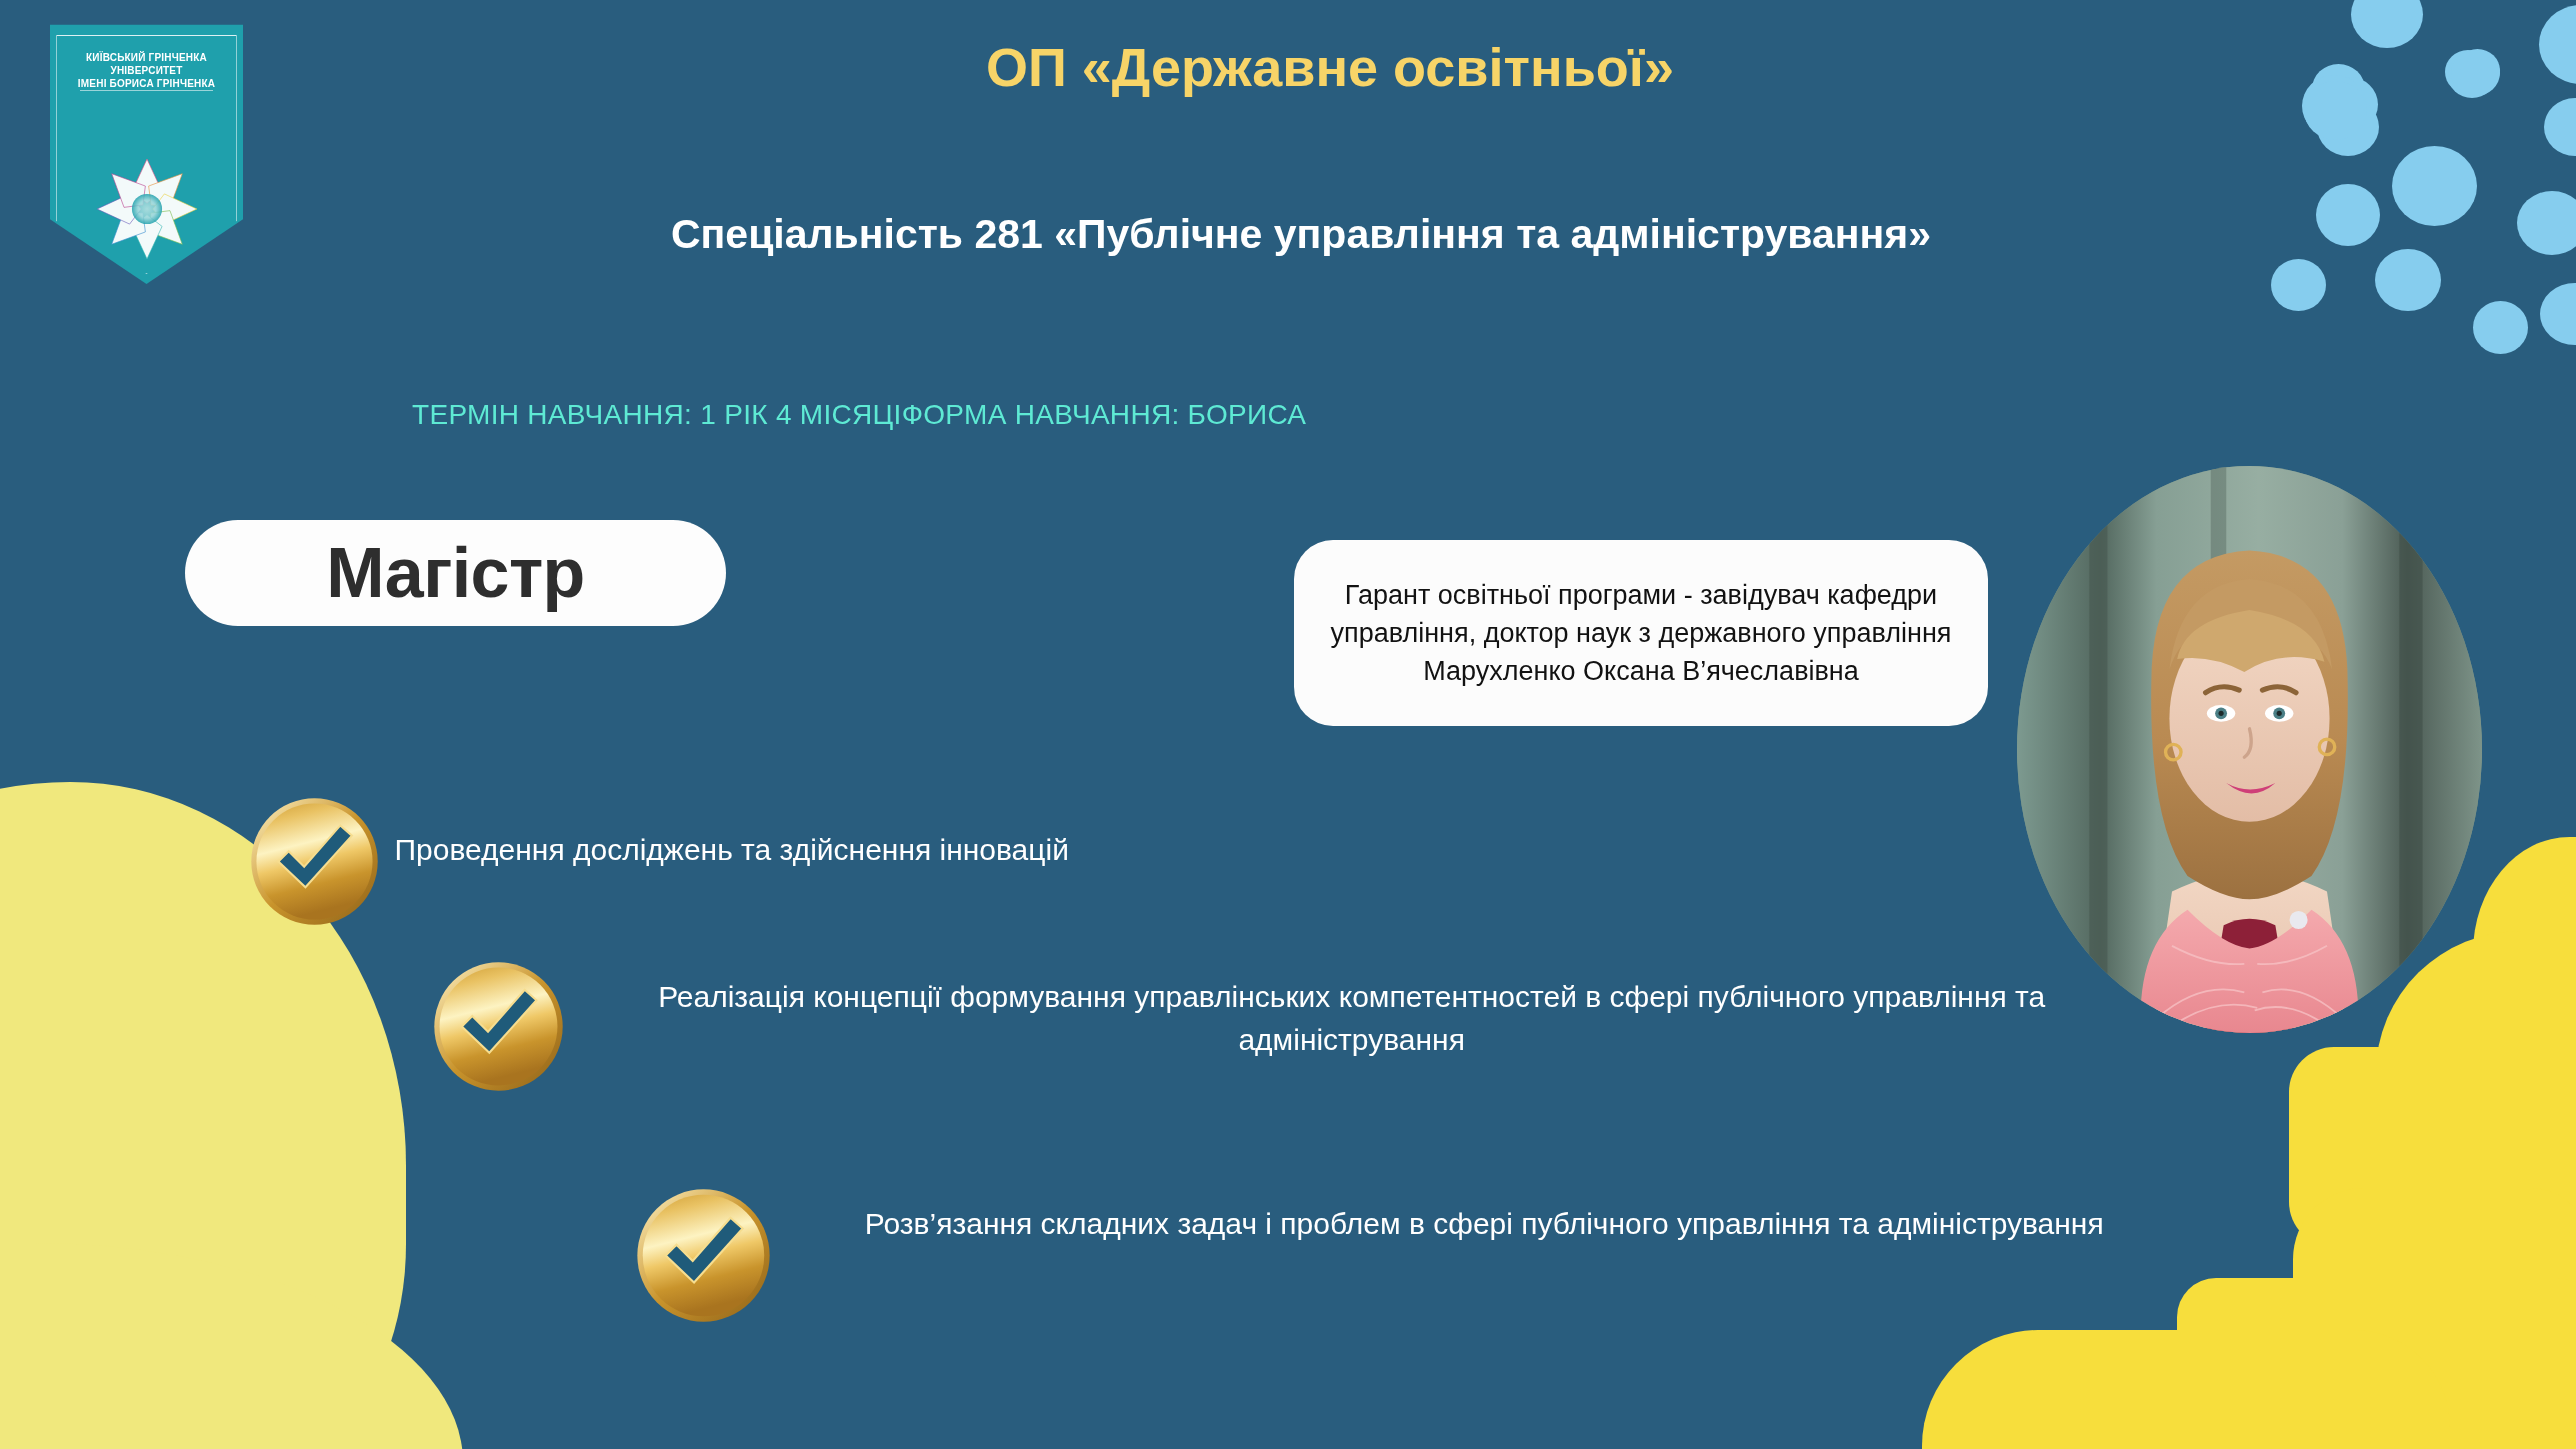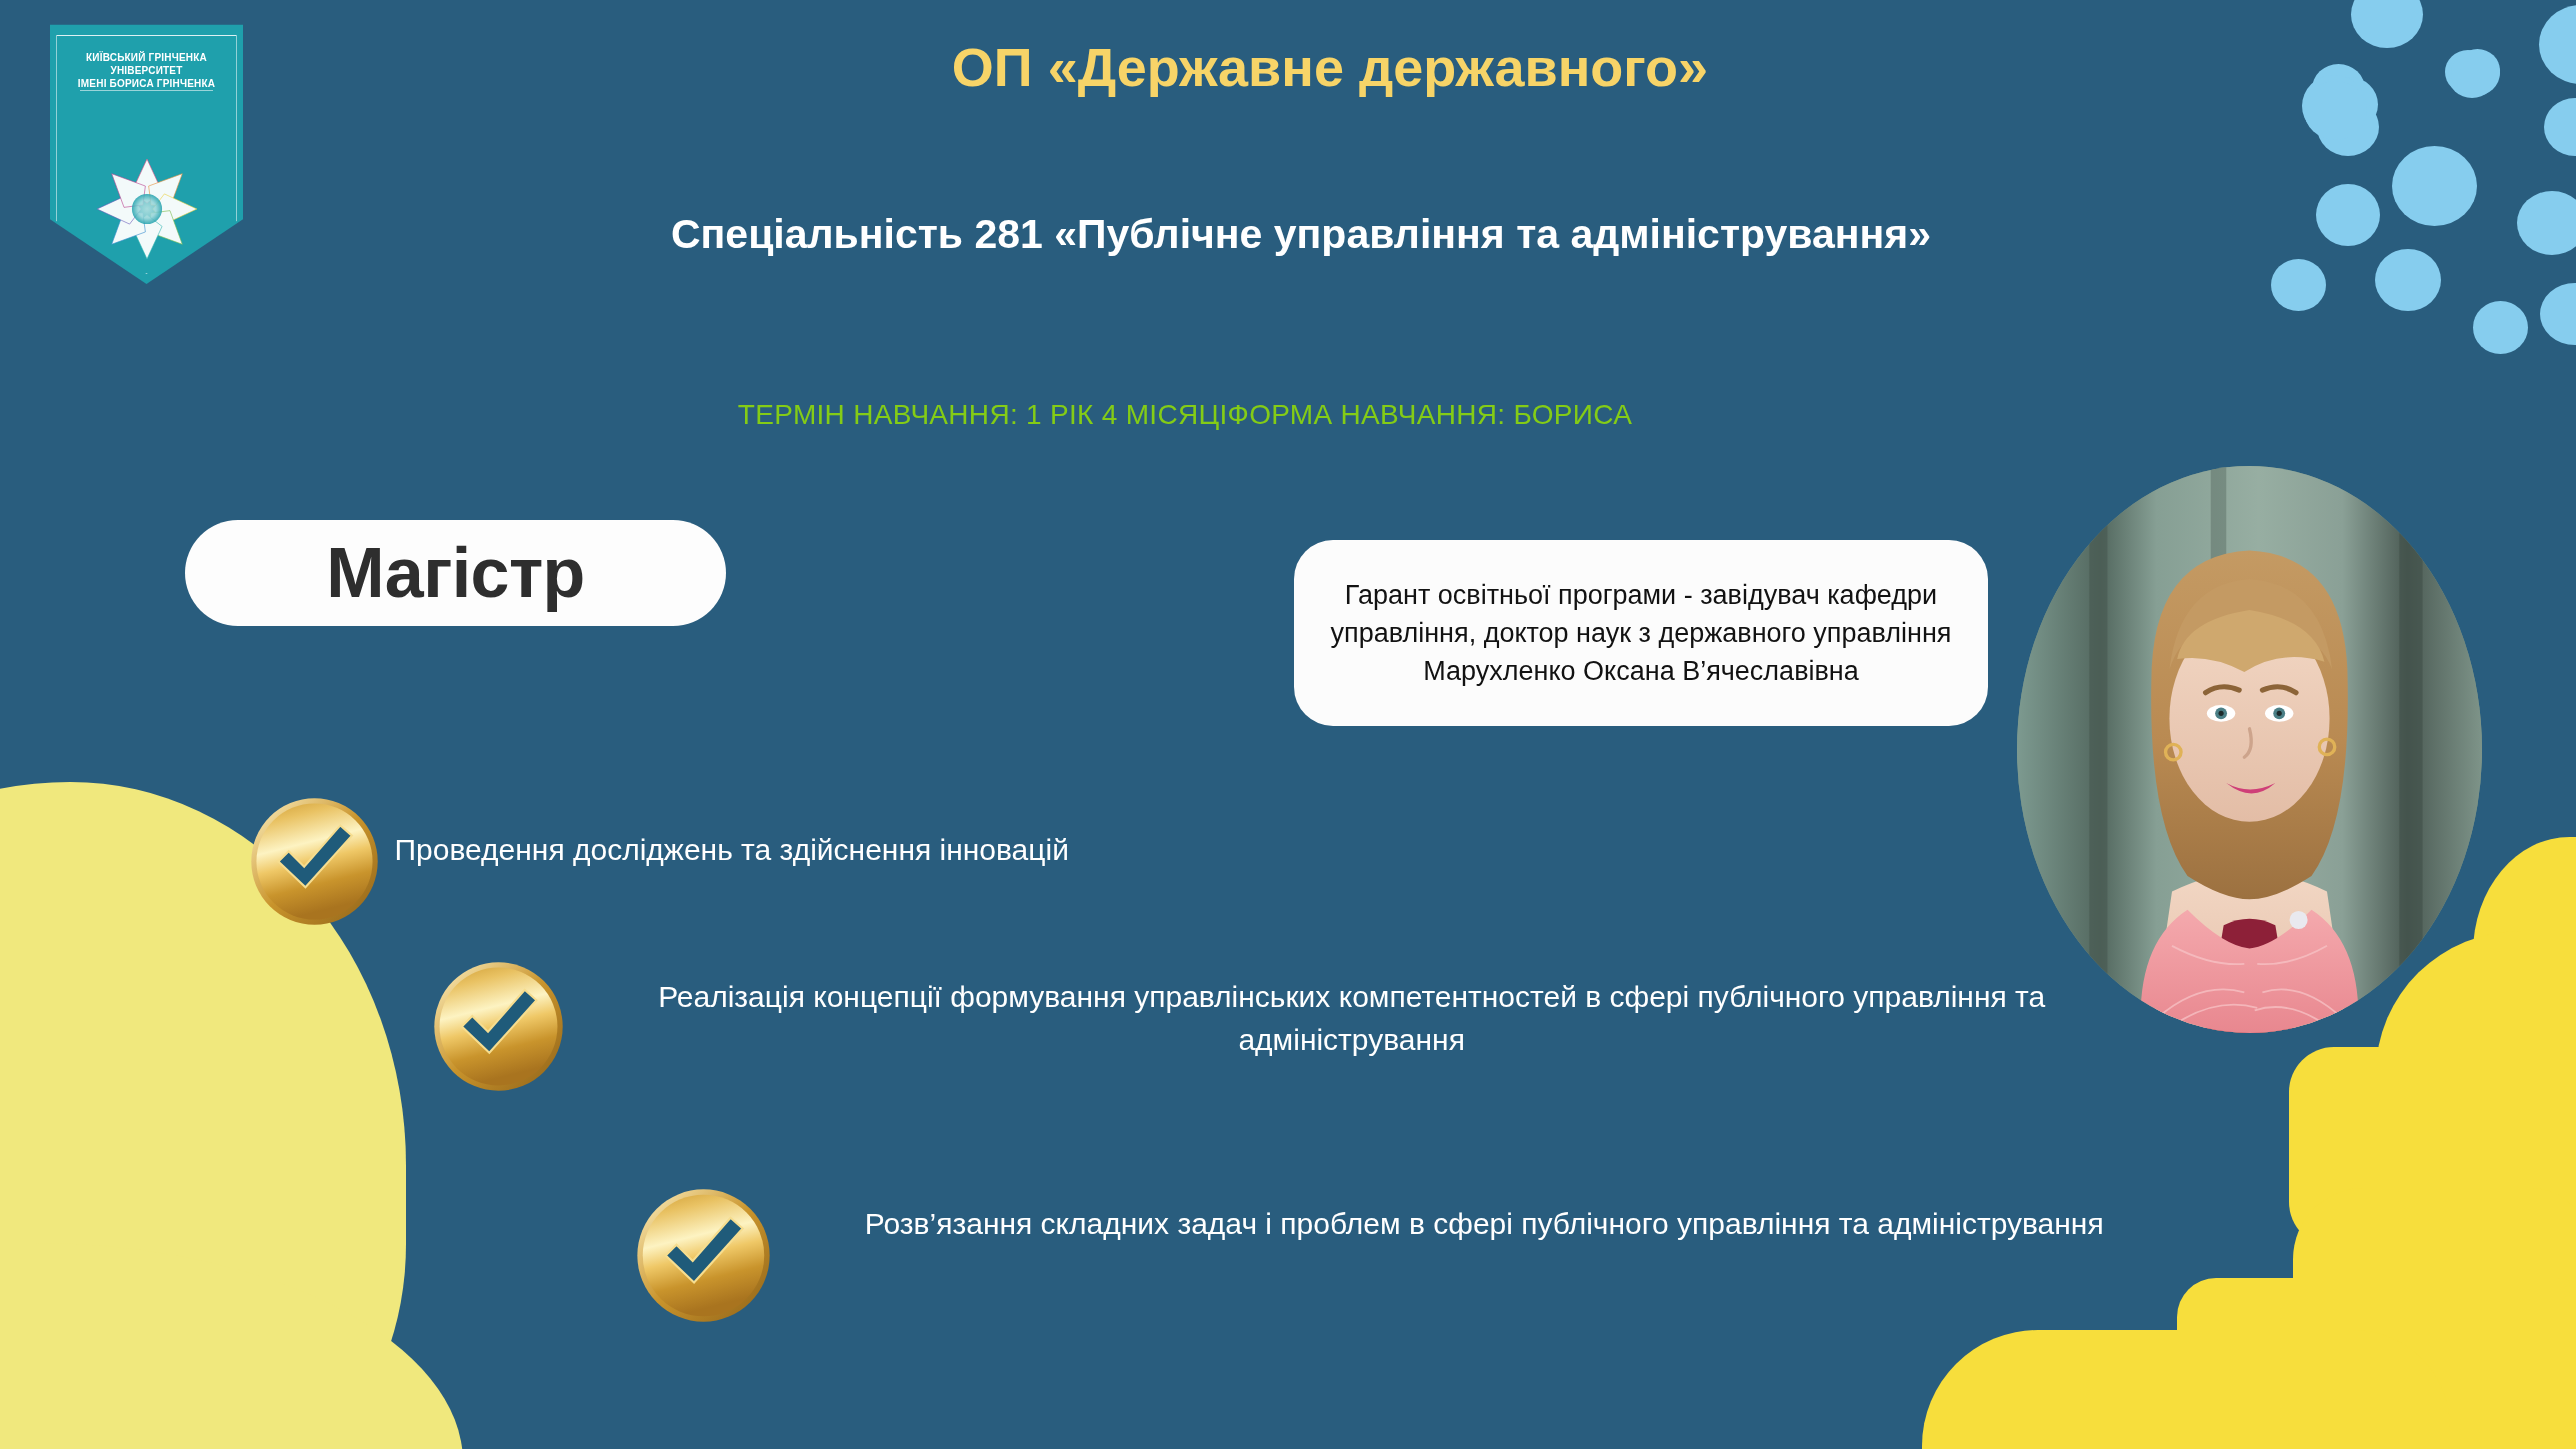--- a/index.html
+++ b/index.html
@@ -109,22 +109,22 @@
     position:absolute; left:567px; width:1468px; top:206px;
     text-align:center;
     color:#ffffff;
     font-weight:bold;
     font-size:41px;
     line-height:1.38;
   }
   .meta-row {
     position:absolute; left:412px; width:1546px; top:399px;
     display:flex;
-    justify-content:center;
-    color:#84cc16;
+    justify-content:flex-start;
+    color:#5eead4;
     font-size:28px;
     letter-spacing:0.3px;
   }
 
   
   .degree-pill {
     position:absolute; left:185px; top:520px;
     width:541px; height:106px;
     background:#fdfdfd;
     border-radius:77px;
@@ -276,21 +276,21 @@
                 <path d="M0,-86 L26,-30 L0,-10 L-26,-30 Z" fill="#ffffff" stroke-width="1"></path>
               </g>
           </g>
         </g>
       </g>
       <circle cx="100" cy="100" r="26" fill="url(#gcore)" opacity="0.85"></circle>
     </svg>
   </div>
 </div>
 
-<h1 class="title">ОП «Державне державного»</h1>
+<h1 class="title">ОП «Державне освітньої»</h1>
 <h2 class="subtitle">Спеціальність 281 «Публічне управління та адміністрування»</h2>
 
 <div class="meta-row">
   <span>ТЕРМІН НАВЧАННЯ: 1 РІК  4 МІСЯЦІ</span>
   <span>ФОРМА НАВЧАННЯ: БОРИСА</span>
 </div>
 
 <div class="degree-pill">
   <span>Магістр</span>
 </div>

